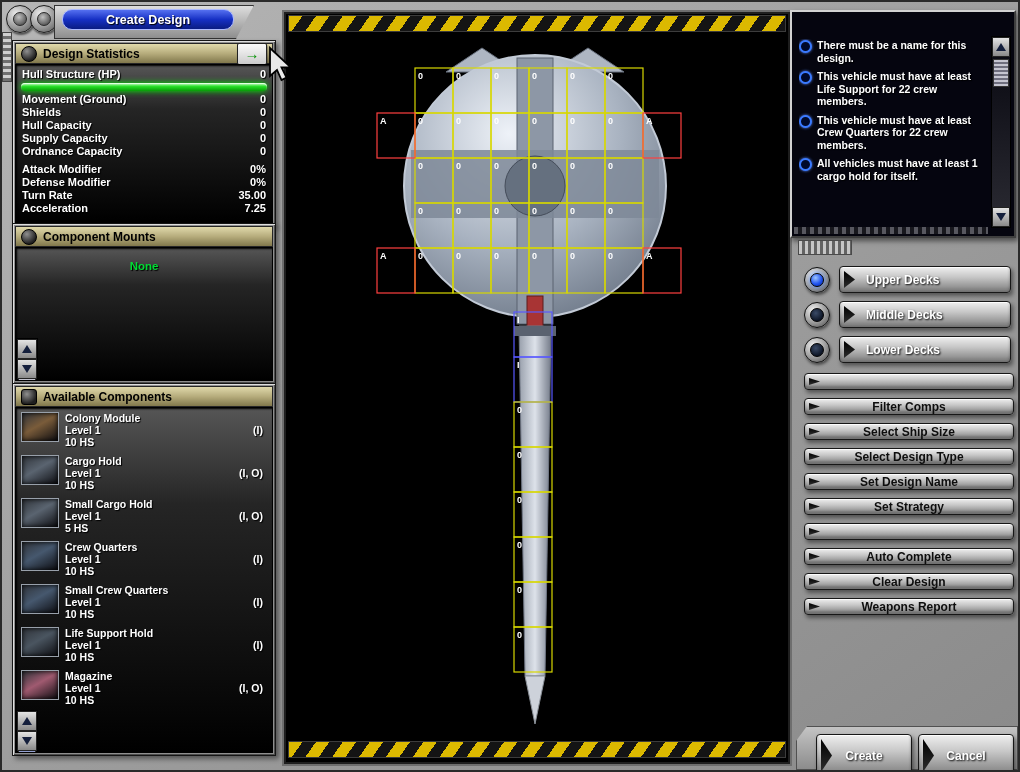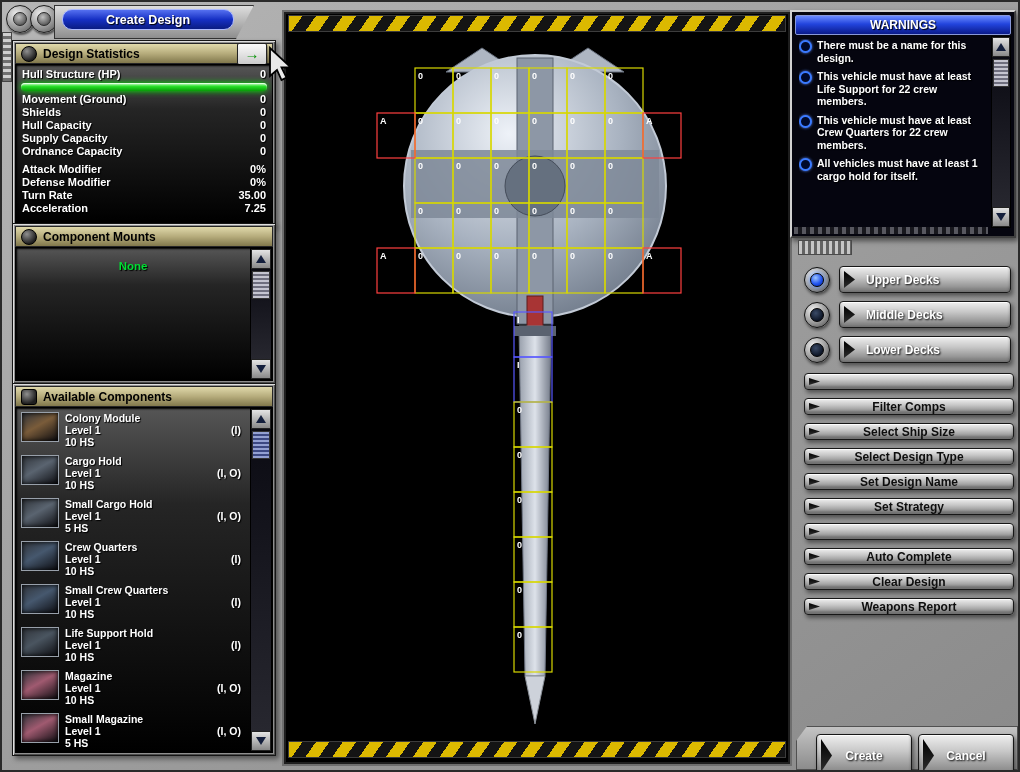--- a/index.html
+++ b/index.html
@@ -35,21 +35,21 @@
           background:linear-gradient(#e0d9ab,#b6ac7c 50%,#81784c);
           border:1px solid #262626; display:flex; align-items:center; gap:6px; padding:0 5px;
           font-size:12px; font-weight:bold; color:#000; }
   .header-icon { width:14px; height:14px; border-radius:50%; flex:0 0 14px;
           background:radial-gradient(circle at 35% 30%,#8f8f8f,#1e1e1e 72%);
           border:1px solid #000; }
   .header-icon.square { border-radius:3px; }
   .panel-body { position:relative; overflow:hidden; border:1px solid #000;
           background:linear-gradient(#565656 0%,#252525 28%,#000 100%);
           box-shadow: inset 1px 1px 2px #000; }
-  .row-flex { display:flex; }
+  .row-flex { display:flex;flex-direction:column; }
 
   
   #stats-rows { padding-top:3px; }
   .stat-row { display:flex; justify-content:space-between; padding:0 6px;
           font-size:11px; font-weight:bold; color:#fff; line-height:13px; text-shadow:1px 1px 1px #000; }
   .hp-bar { height:8px; margin:2px 5px; border-radius:4px;
           background:linear-gradient(#c6ffc6,#25dd25 45%,#089908);
           box-shadow:0 0 6px #00ee00, inset 0 1px 1px #eaffea; }
   .report-btn { margin-left:auto; width:28px; height:20px; border-radius:2px;
           background:linear-gradient(#fbfbfb,#cccccc); border:1px solid #222;
@@ -455,21 +455,20 @@
           <text x="231" y="514" fill="#fff" font-size="9" font-weight="bold">0</text>
           <rect x="228" y="548" width="38" height="45" fill="none" stroke="#d8d800" stroke-width="1.2"></rect>
           <text x="231" y="559" fill="#fff" font-size="9" font-weight="bold">0</text>
           <rect x="228" y="593" width="38" height="45" fill="none" stroke="#d8d800" stroke-width="1.2"></rect>
           <text x="231" y="604" fill="#fff" font-size="9" font-weight="bold">0</text>
         </g>
     </svg>
   </div>
 
   <div class="warn-panel">
-    <div class="warn-header">WARNINGS</div>
     <div id="warnings-list">
         <div class="warn-item">
           <span class="bullet"></span>
           <span class="warn-text">There must be a name for this design.</span>
         </div>
         <div class="warn-item">
           <span class="bullet"></span>
           <span class="warn-text">This vehicle must have at least Life Support for 22 crew members.</span>
         </div>
         <div class="warn-item">

